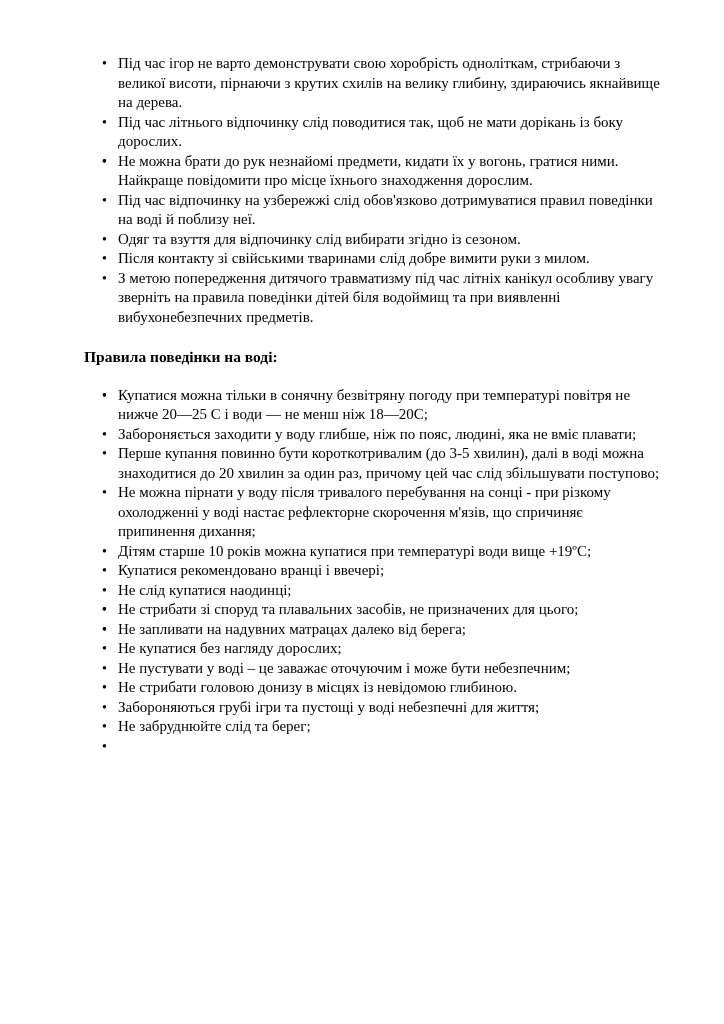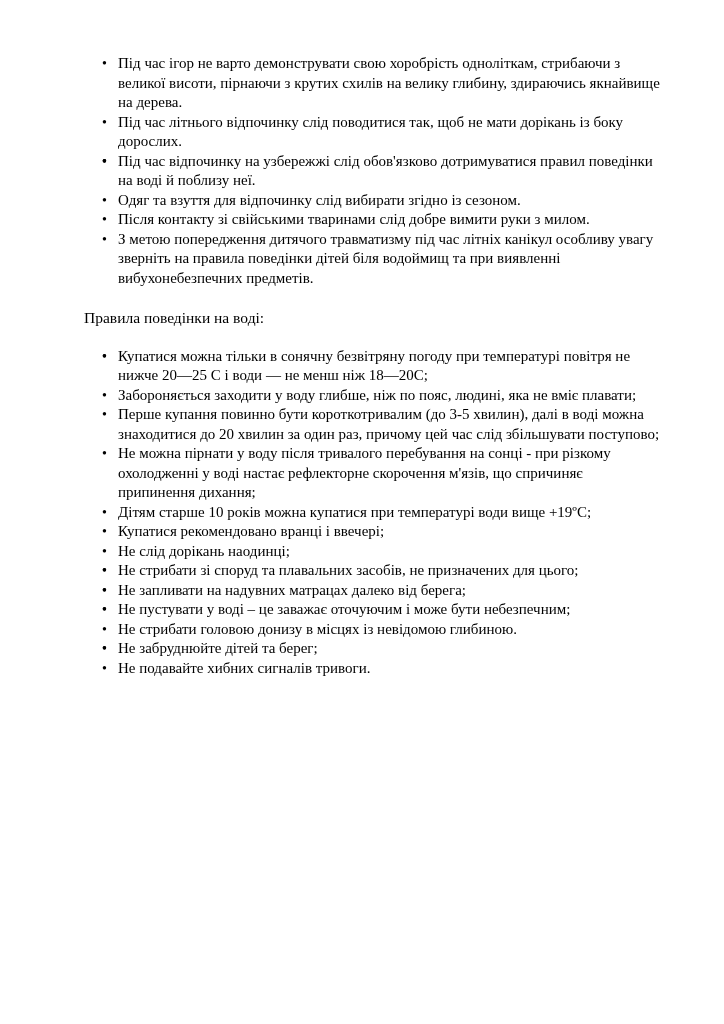--- a/index.html
+++ b/index.html
@@ -32,54 +32,54 @@
   ul.doc-list li .bullet {
     position: absolute;
     left: 18px;
     top: 0;
     font-size: 14px;
   }
   h2.section-heading {
     font-family: "Liberation Serif", "DejaVu Serif", serif;
     font-size: 15.5px;
     line-height: 19.5px;
-    font-weight: normal;
+    font-weight: bold;
     margin: 20px 0 19px 0;
   }
 </style>
 </head>
 <body>
 
 <main class="page">
   <ul class="doc-list">
       <li><span class="bullet">•</span><span class="li-text">Під час ігор не варто демонструвати свою хоробрість одноліткам, стрибаючи з великої висоти, пірнаючи з крутих схилів на велику глибину, здираючись якнайвище на дерева.</span></li>
       <li><span class="bullet">•</span><span class="li-text">Під час літнього відпочинку слід поводитися так, щоб не мати дорікань із боку дорослих.</span></li>
       <li><span class="bullet">•</span></li>
-      <li><span class="bullet">•</span></li>
+      <li><span class="bullet">•</span><span class="li-text">Не можна брати до рук незнайомі предмети, кидати їх у вогонь, гратися ними. Найкраще повідомити про місце їхнього знаходження дорослим.</span></li>
       <li><span class="bullet">•</span><span class="li-text">Під час відпочинку на узбережжі слід обов'язково дотримуватися правил поведінки на воді й поблизу неї.</span></li>
       <li><span class="bullet">•</span><span class="li-text">Одяг та взуття для відпочинку слід вибирати згідно із сезоном.</span></li>
       <li><span class="bullet">•</span><span class="li-text">Після контакту зі свійськими тваринами слід добре вимити руки з милом.</span></li>
       <li><span class="bullet">•</span><span class="li-text">З метою попередження дитячого травматизму під час літніх канікул особливу увагу зверніть на правила поведінки дітей біля водоймищ та при виявленні вибухонебезпечних предметів.</span></li>
     </ul>
 
   <h2 class="section-heading">Правила поведінки на воді:</h2>
 
   <ul class="doc-list">
       <li><span class="bullet">•</span></li>
       <li><span class="bullet">•</span><span class="li-text">Купатися можна тільки в сонячну безвітряну погоду при температурі повітря не нижче 20—25 С і води — не менш ніж 18—20С;</span></li>
       <li><span class="bullet">•</span><span class="li-text">Забороняється заходити у воду глибше, ніж по пояс, людині, яка не вміє плавати;</span></li>
       <li><span class="bullet">•</span><span class="li-text">Перше купання повинно бути короткотривалим (до 3-5 хвилин), далі в воді можна знаходитися до 20 хвилин за один раз, причому цей час слід збільшувати поступово;</span></li>
       <li><span class="bullet">•</span><span class="li-text">Не можна пірнати у воду після тривалого перебування на сонці - при різкому охолодженні у воді настає рефлекторне скорочення м'язів, що спричиняє припинення дихання;</span></li>
       <li><span class="bullet">•</span><span class="li-text">Дітям старше 10 років можна купатися при температурі води вище +19ºС;</span></li>
       <li><span class="bullet">•</span><span class="li-text">Купатися рекомендовано вранці і ввечері;</span></li>
-      <li><span class="bullet">•</span><span class="li-text">Не слід дорікань наодинці;</span></li>
+      <li><span class="bullet">•</span><span class="li-text">Не слід купатися наодинці;</span></li>
       <li><span class="bullet">•</span></li>
       <li><span class="bullet">•</span><span class="li-text">Не стрибати зі споруд та плавальних засобів, не призначених для цього;</span></li>
       <li><span class="bullet">•</span></li>
       <li><span class="bullet">•</span><span class="li-text">Не запливати на надувних матрацах далеко від берега;</span></li>
-      <li><span class="bullet">•</span></li>
+      <li><span class="bullet">•</span><span class="li-text">Не купатися без нагляду дорослих;</span></li>
       <li><span class="bullet">•</span><span class="li-text">Не пустувати у воді – це заважає оточуючим і може бути небезпечним;</span></li>
       <li><span class="bullet">•</span><span class="li-text">Не стрибати головою донизу в місцях із невідомою глибиною.</span></li>
+      <li><span class="bullet">•</span><span class="li-text">Забороняються грубі ігри та пустощі у воді небезпечні для життя;</span></li>
+      <li><span class="bullet">•</span><span class="li-text">Не забруднюйте слід та берег;</span></li>
       <li><span class="bullet">•</span></li>
-      <li><span class="bullet">•</span><span class="li-text">Не забруднюйте дітей та берег;</span></li>
-      <li><span class="bullet">•</span><span class="li-text">Не подавайте хибних сигналів тривоги.</span></li>
     </ul>
 </main>
 
 </body></html>

